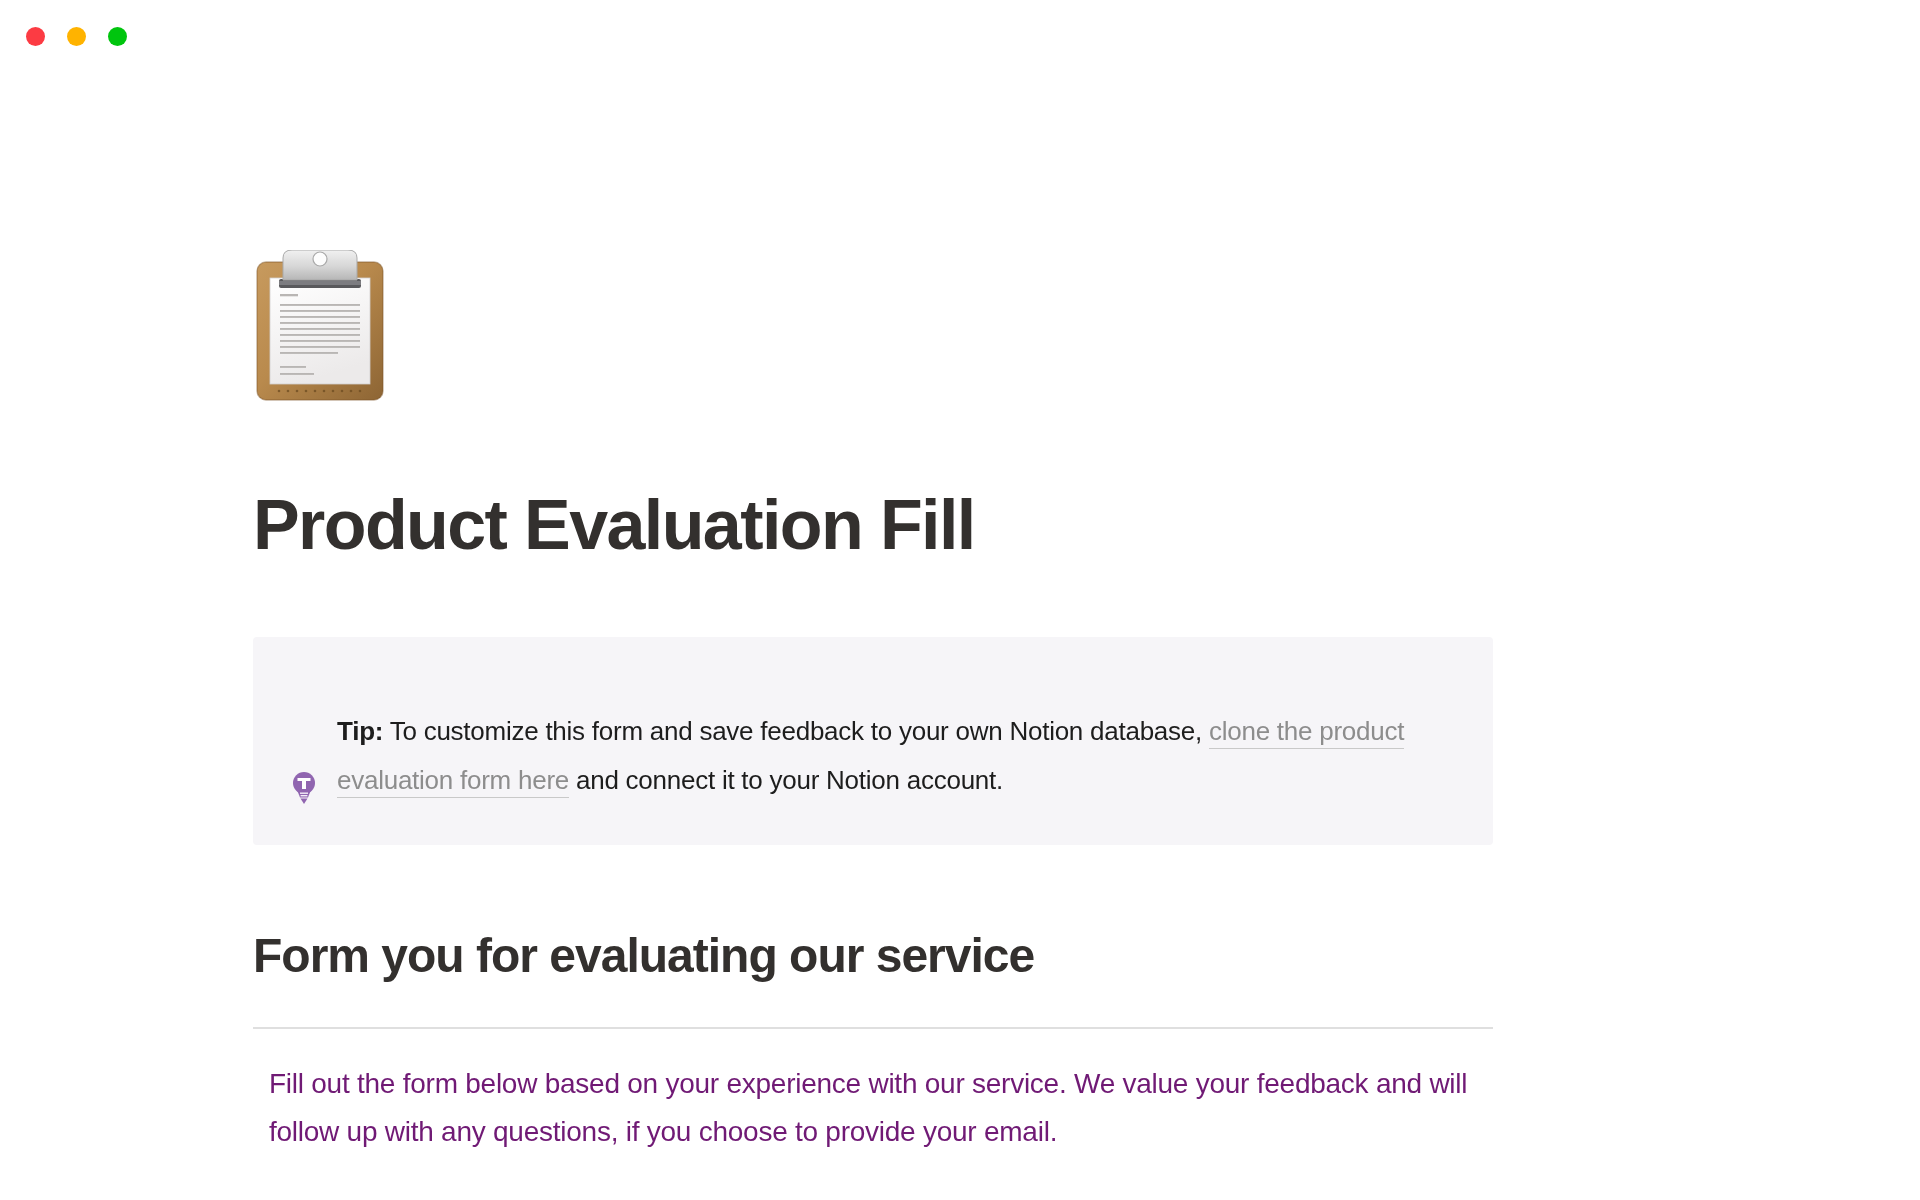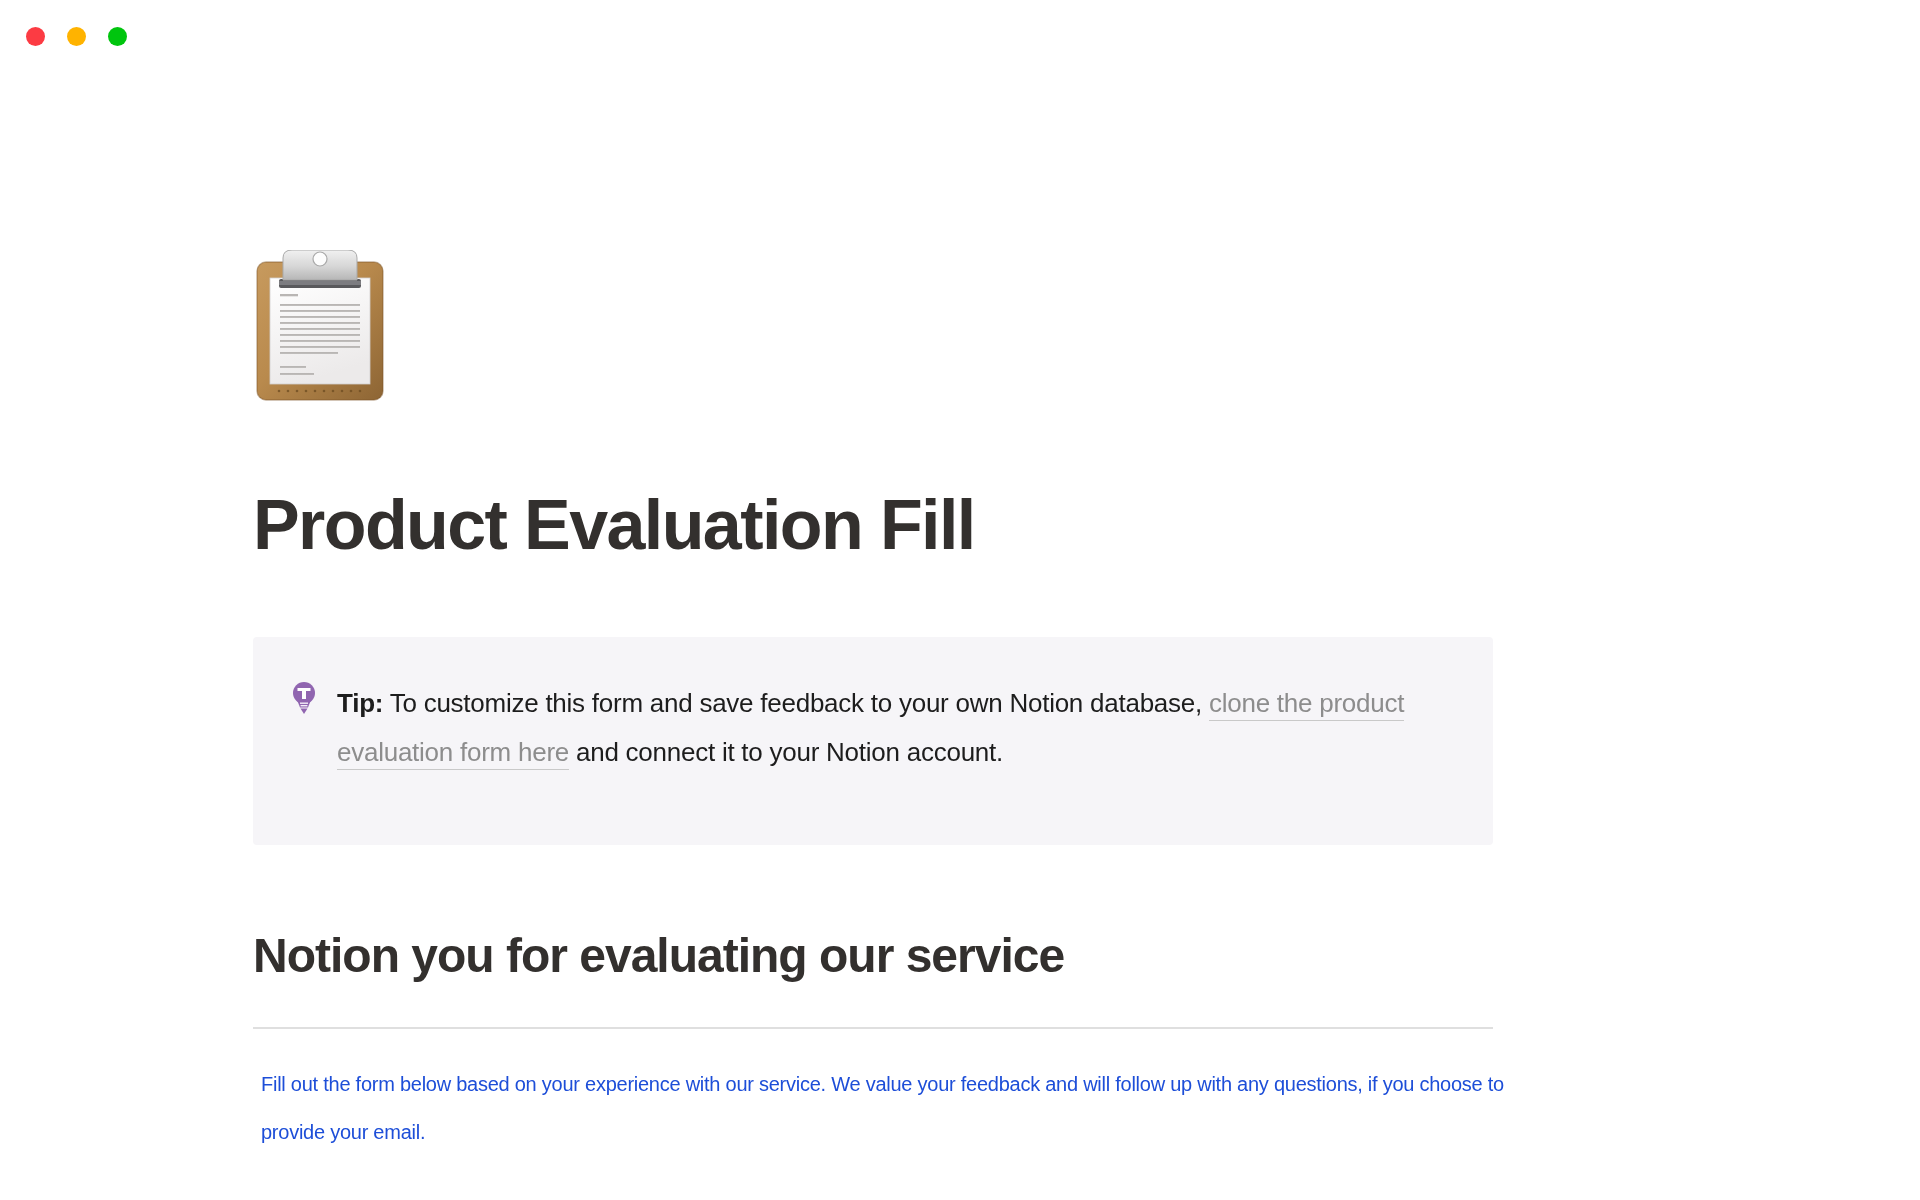--- a/index.html
+++ b/index.html
@@ -123,26 +123,26 @@
     left: 0;
     top: 1027px;
     width: 1240px;
     height: 2px;
     background: #dfdfdf;
   }
 
   
   .body-paragraph {
     position: absolute;
-    left: 8px;
+    left: 16px;
     top: 1060px;
     width: 1245px;
-    font-size: 20px;
+    font-size: 28px;
     line-height: 48px;
-    color: #1d4ed8;
+    color: #701a75;
     letter-spacing: -0.25px;
   }
 </style>
 </head>
 <body>
 
 <div class="window-chrome">
   <div class="traffic-lights">
     <span class="light" id="tl-close" style="background: rgb(252, 59, 67);"></span>
     <span class="light" id="tl-minimize" style="background: rgb(255, 179, 0);"></span>
@@ -208,35 +208,35 @@
       <rect x="26" y="29" width="82" height="9" rx="2" fill="#59595c"></rect>
       <rect x="26" y="31" width="82" height="4" fill="#7c7c80"></rect>
       <path d="M30 8 q0 -8 9 -8 h56 q9 0 9 8 v22 h-74 z" fill="url(#clipGrad)"></path>
       <path d="M30 8 q0 -8 9 -8 h56 q9 0 9 8 v22 h-74 z" fill="none" stroke="#a9a9a9" stroke-width="1"></path>
       <circle cx="67" cy="9" r="7" fill="#fdfdfd" stroke="#a9a9a9" stroke-width="1.2"></circle>
     </svg>
   </div>
 
   <h1 class="page-title">Product Evaluation Fill</h1>
 
-  <div class="callout" style="background: rgb(246, 245, 248);">
+  <div class="callout" style="background: rgb(246, 245, 248); align-items: flex-end;">
     <span class="callout-icon">
       <svg class="bulb" viewBox="0 0 26 34" xmlns="http://www.w3.org/2000/svg">
         <circle cx="13" cy="12" r="11" fill="#9065b0"></circle>
         <path d="M6.5 20 L19.5 20 L17 26.5 L9 26.5 Z" fill="#9065b0"></path>
         <path d="M9.5 27.5 L16.5 27.5 L13 33 Z" fill="#9065b0"></path>
         <rect x="6.5" y="7" width="13" height="3" fill="#ffffff"></rect>
         <rect x="11" y="7" width="4" height="11" fill="#ffffff"></rect>
         <rect x="9" y="21.5" width="8" height="1.4" fill="#f3eef8"></rect>
         <rect x="9.6" y="24" width="6.8" height="1.4" fill="#f3eef8"></rect>
       </svg>
     </span>
     <div class="callout-text">
       <b>Tip:</b><span> To customize this form and save feedback to your own Notion database, </span><a class="callout-link" href="#">clone the product evaluation form here</a><span> and connect it to your Notion account.</span>
     </div>
   </div>
 
-  <h2 class="section-heading">Notion you for evaluating our service</h2>
+  <h2 class="section-heading">Form you for evaluating our service</h2>
   <div class="section-rule" style="background: rgb(223, 223, 223);"></div>
 
   <p class="body-paragraph">Fill out the form below based on your experience with our service. We value your feedback and will follow up with any questions, if you choose to provide your email.</p>
 
 </div>
 
 </body></html>

